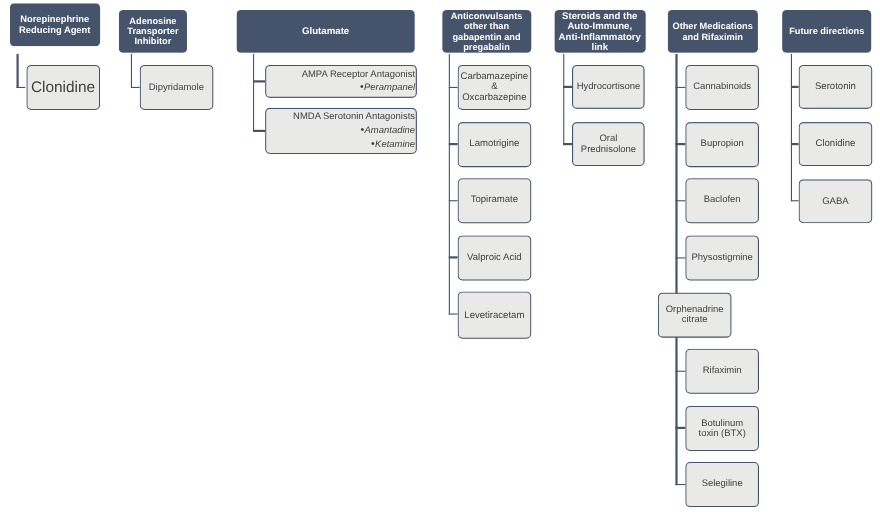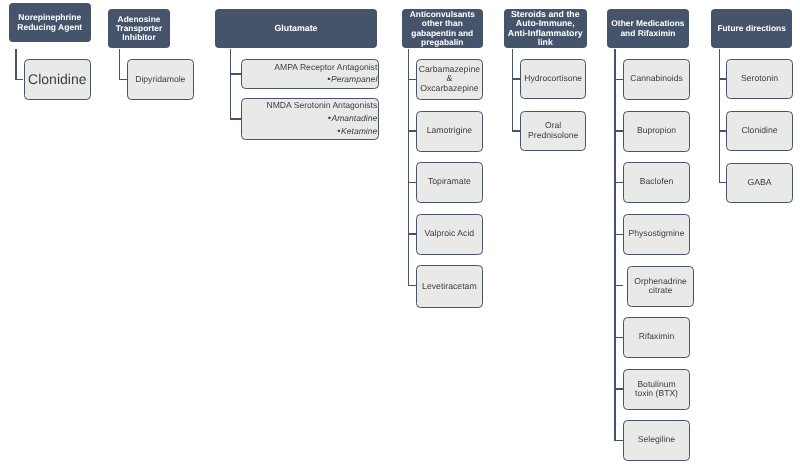--- a/index.html
+++ b/index.html
@@ -138,21 +138,21 @@
     </div>
     <div class="node node-child" style="left:622.6px;top:110.6px;width:67px;height:40.6px;font-size:8.6px;line-height:9.8px">
       <span class="tline">Bupropion</span>
     </div>
     <div class="node node-child" style="left:622.6px;top:162.2px;width:67px;height:40.6px;font-size:8.6px;line-height:9.8px">
       <span class="tline">Baclofen</span>
     </div>
     <div class="node node-child" style="left:622.6px;top:213.9px;width:67px;height:40.6px;font-size:8.6px;line-height:9.8px">
       <span class="tline">Physostigmine</span>
     </div>
-    <div class="node node-child" style="left:627px;top:265.5px;width:67px;height:40.6px;font-size:8.6px;line-height:9.8px">
+    <div class="node node-child" style="left:598px;top:265.5px;width:67px;height:40.6px;font-size:8.6px;line-height:9.8px">
       <span class="tline">Orphenadrine</span>
       <span class="tline">citrate</span>
     </div>
     <div class="node node-child" style="left:622.6px;top:317.1px;width:67px;height:40.6px;font-size:8.6px;line-height:9.8px">
       <span class="tline">Rifaximin</span>
     </div>
     <div class="node node-child" style="left:622.6px;top:368.8px;width:67px;height:40.6px;font-size:8.6px;line-height:9.8px">
       <span class="tline">Botulinum</span>
       <span class="tline">toxin (BTX)</span>
     </div>

